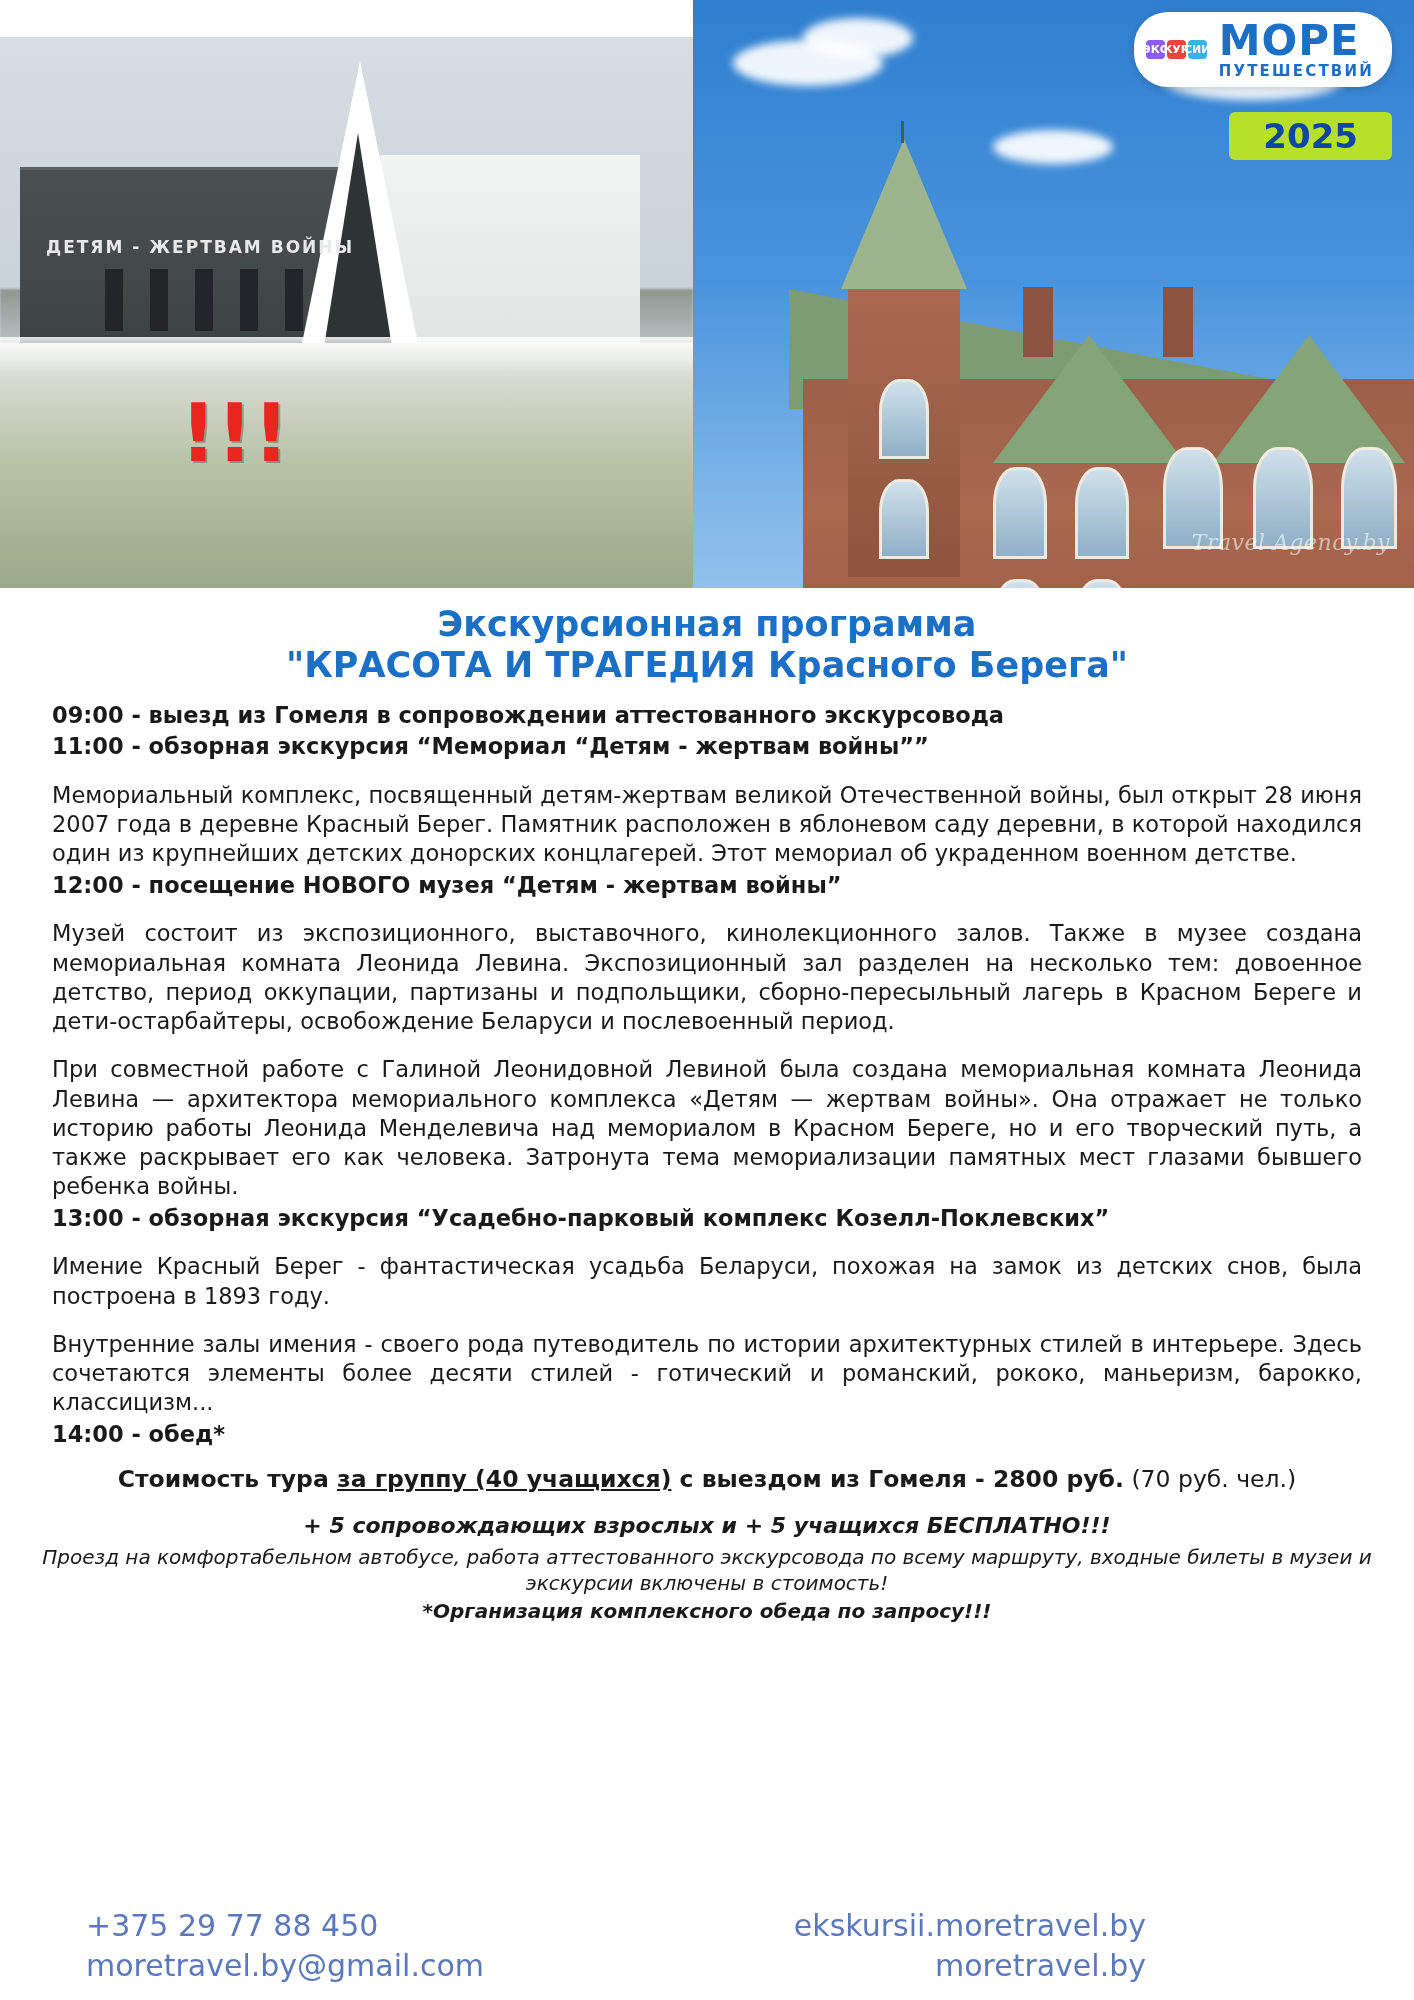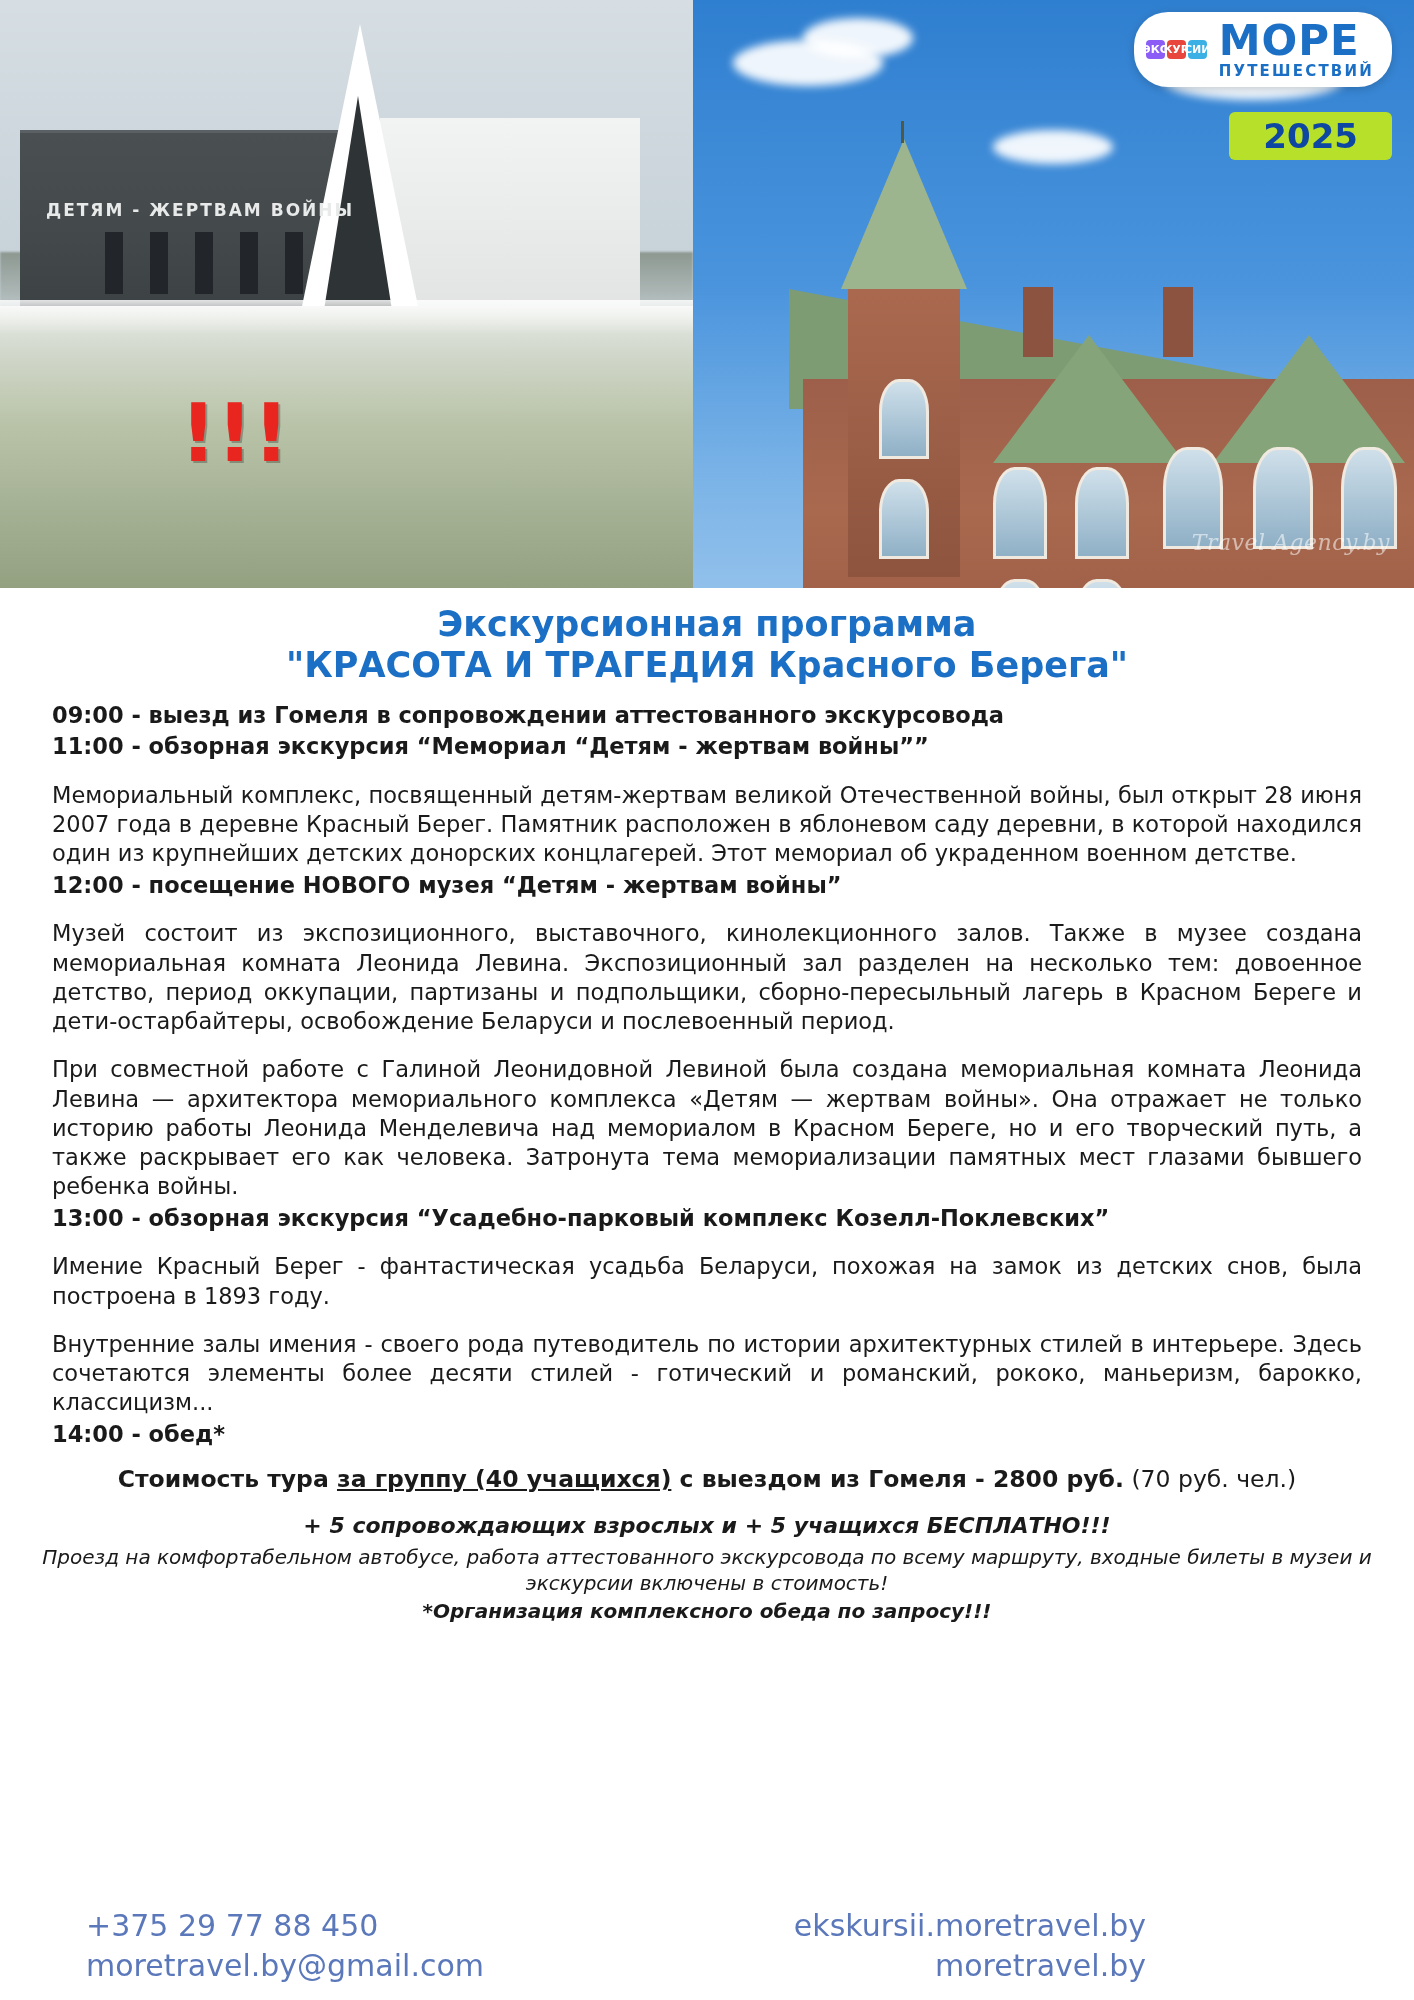--- a/index.html
+++ b/index.html
@@ -25,20 +25,21 @@
     overflow: hidden;
   }
   .hero-left {
     position: relative;
     width: 693px;
     height: 588px;
     overflow: hidden;
     background: linear-gradient(to bottom,
         #cfd8dd 0%, #c7d2d9 32%, #c2cdd4 44%, #b9c6ce 48%, #dfe4e2 58%,
         #cfd6cd 64%, #b9c2ad 72%, #aab59c 84%, #98a48b 100%);
+    margin-top: 37px;
   }
   
   .hl-sky {
     position: absolute; left: 0; top: 0; width: 693px; height: 300px;
     background: linear-gradient(to bottom, #d6dee3 0%, #ccd6dc 55%, #c6d1d8 100%);
   }
   
   .hl-trees {
     position: absolute; left: 0; top: 252px; width: 693px; height: 58px;
     background: linear-gradient(to bottom, rgba(120,132,120,0.75), rgba(150,160,145,0.25));

